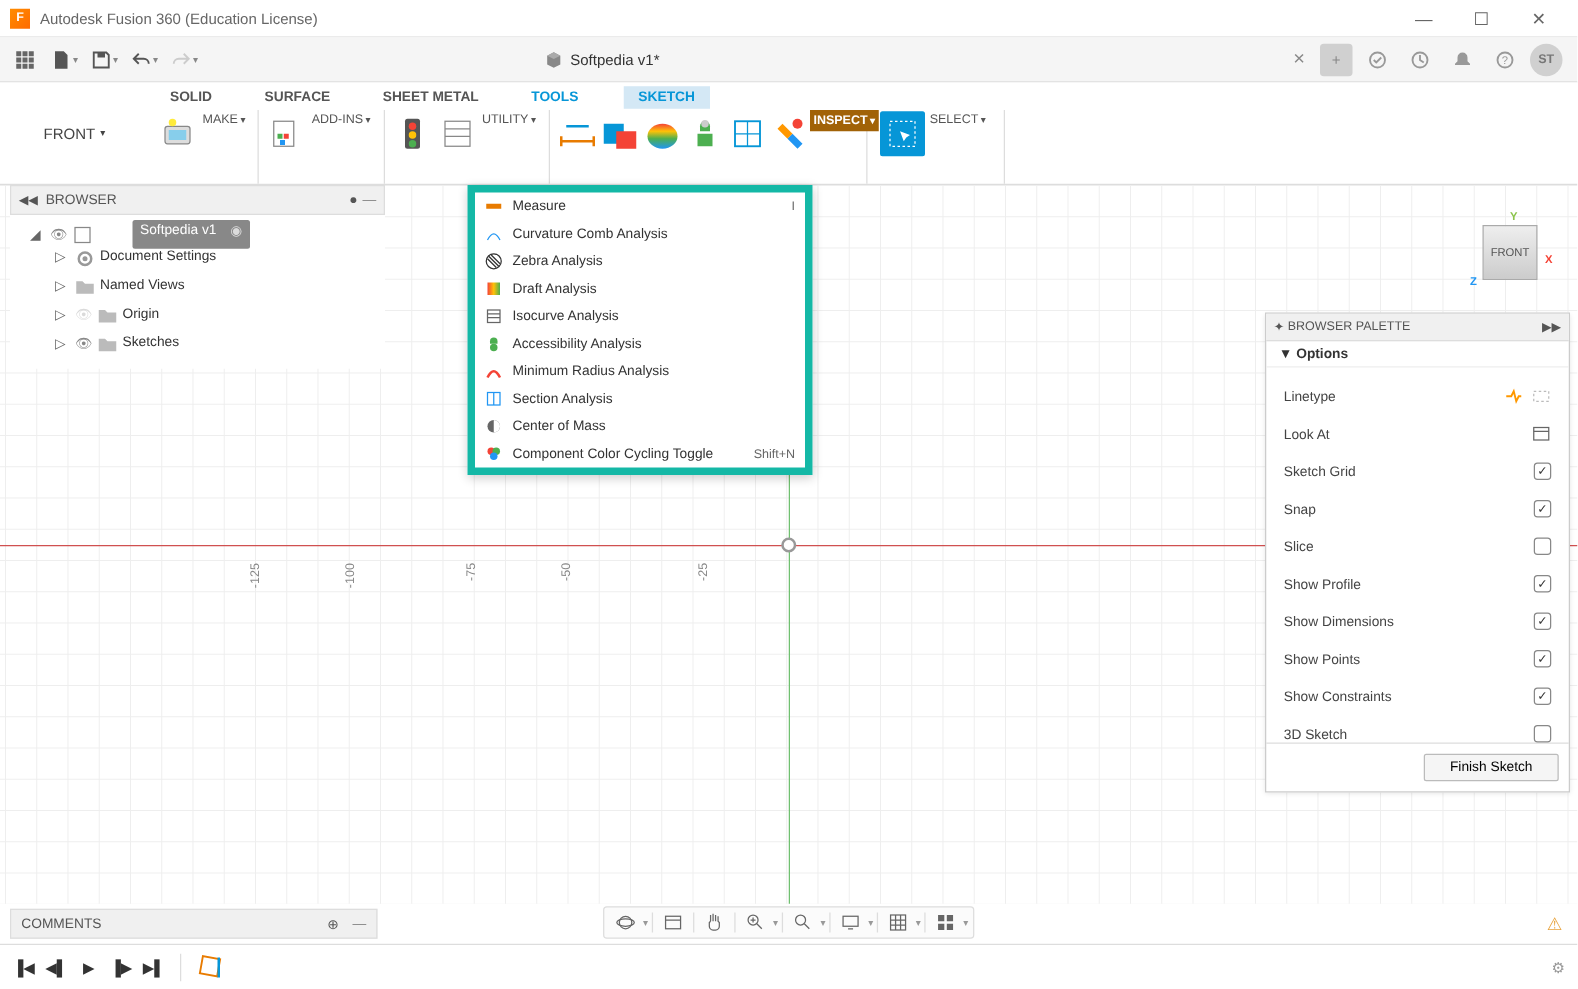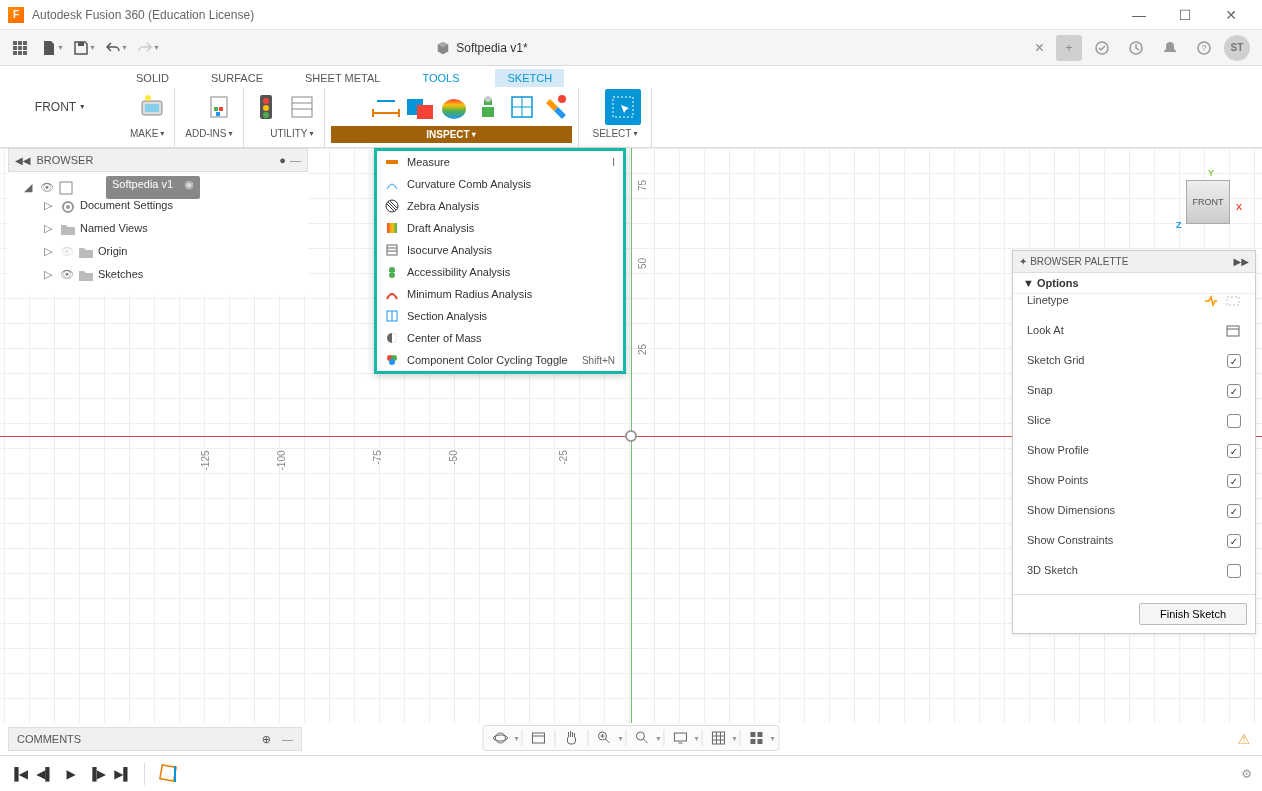--- a/index.html
+++ b/index.html
@@ -23,36 +23,36 @@
 .qb-right { display:flex; align-items:center; gap:6px; margin-left:auto; padding-right:6px;}
 .qb-right .qicon { width:28px; height:28px; display:flex; align-items:center; justify-content:center; color:#888;}
 .qb-right .avatar { width:26px; height:26px; border-radius:50%; background:#d0d0d0; display:flex; align-items:center; justify-content:center; color:#777; font-size:10px; font-weight:700;}
 .qb-right .plus { background:#d0d0d0; border-radius:3px; width:26px; height:26px;}
 
 
 .ribbon { height:82px; background:#fff; border-bottom:1px solid #ddd; display:flex; position:relative;}
 .ribbon-left { width:120px; display:flex; align-items:center; justify-content:center; border-right:1px solid transparent;}
 .design-btn { padding:8px 14px; color:#444; font-size:12px; font-weight:500; display:flex; align-items:center; gap:4px;}
 .ribbon-tabs { position:absolute; top:0; left:130px; display:flex; gap:30px; height:24px; align-items:center; font-size:11px;}
-.ribbon-tab { color:#555; padding:3px 6px;}
+.ribbon-tab { color:#555; padding:3px 6px;font-weight:bold;}
 .ribbon-tab.active { color:#0696D7; }
 .ribbon-tab.sketch { background:#d4e8f5; color:#0696D7; padding:3px 12px;}
 .ribbon-groups { display:flex; margin-top:22px; padding-left:0;}
-.rgroup { display:flex; flex-direction:column; align-items:flex-end; padding:0 6px; border-right:1px solid #ddd;}
+.rgroup { display:flex; flex-direction:row; align-items:flex-start; padding:0 6px; border-right:1px solid #ddd;}
 .rgroup .icons { display:flex; gap:4px; height:38px; align-items:center;}
 .rgroup .label { font-size:10px; color:#555; padding:2px 4px; display:flex; align-items:center; gap:2px;}
 .rgroup .label.blue { background:#a16207; color:#fff; width:100%; justify-content:center; padding:3px;font-weight:bold;}
 .ricon { width:32px; height:32px; display:flex; align-items:center; justify-content:center;}
 .rgroup.inspect { border-right:1px solid #ddd;}
 .rgroup.inspect .icons { gap:2px;}
 .rgroup.select { padding:0 10px;}
 .select-icon { width:36px; height:36px; background:#0696D7; display:flex; align-items:center; justify-content:center; border-radius:2px;}
 
 
-.dropdown { position:absolute; top:148px; left:374px; width:252px; background:#fff; border:3px solid #14b8a6; box-shadow:0 2px 8px rgba(0,0,0,0.2); z-index:100;}
+.dropdown { position:absolute; top:148px; left:374px; width:276px; background:#fff; border:6px solid #14b8a6; box-shadow:0 2px 8px rgba(0,0,0,0.2); z-index:100;}
 .dd-item { height:22px; display:flex; align-items:center; padding:0 8px; gap:8px; font-size:11px; color:#333;}
 .dd-item .dd-icon { width:14px; height:14px; flex-shrink:0;}
 .dd-item .shortcut { margin-left:auto; color:#666; font-size:10px;}
 
 
 .browser { position:absolute; top:148px; left:8px; width:300px; background:#fff; }
 .browser-head { height:24px; background:#f0f0f0; border:1px solid #ddd; display:flex; align-items:center; padding:0 6px; font-size:11px; color:#555;}
 .browser-head .ctrl { margin-left:auto; display:flex; gap:4px;}
 .browser-tree { padding:4px 0;}
 .tree-row { height:23px; display:flex; gap:4px; padding-left:10px; font-size:11px;}
@@ -70,21 +70,21 @@
 .canvas-label { position:absolute; font-size:10px; color:#888; transform:rotate(-90deg);}
 .viewcube { position:absolute; top:174px; right:26px; width:56px; height:56px;}
 .vc-face { width:44px; height:44px; background:linear-gradient(#eee,#ccc); border:1px solid #aaa; display:flex; align-items:center; justify-content:center; font-size:9px; color:#555; position:absolute; top:6px; left:6px;}
 .vc-axis { position:absolute; font-size:9px; font-weight:bold;}
 
 
 .palette { position:absolute; top:250px; right:6px; width:244px; background:#fff; border:1px solid #ccc; box-shadow:0 1px 4px rgba(0,0,0,0.1); z-index:50;}
 .palette-head { height:22px; background:#f0f0f0; border-bottom:1px solid #ddd; display:flex; align-items:center; padding:0 6px; font-size:10px; color:#555; font-weight:500;}
 .palette-head .pctrl { margin-left:auto;}
 .palette-section { padding:4px 10px; font-size:11px; font-weight:bold; color:#333; border-bottom:1px solid #eee;}
-.palette-row { height:30px; display:flex; align-items:flex-start; padding:0 14px; font-size:11px; color:#444;}
+.palette-row { height:30px; display:flex; align-items:flex-end; padding:0 14px; font-size:11px; color:#444;}
 .palette-row .pval { margin-left:auto; display:flex; gap:6px;}
 .chk { width:14px; height:14px; border:1px solid #888; border-radius:3px; display:flex; align-items:center; justify-content:center; font-size:10px; background:#fff;}
 .chk.on::after { content:"✓"; color:#333;}
 .palette-foot { padding:8px; display:flex; justify-content:flex-end; border-top:1px solid #ddd;}
 .finish-btn { padding:4px 20px; border:1px solid #bbb; background:#f5f5f5; font-size:11px; border-radius:2px;}
 
 
 .comments { position:absolute; bottom:40px; left:8px; width:294px; height:24px; background:#f0f0f0; border:1px solid #ddd; display:flex; align-items:center; padding:0 8px; font-size:11px; color:#555;}
 .comments .cctrl { margin-left:auto; display:flex; gap:4px;}
 
@@ -530,27 +530,27 @@
         <span class="chk"></span>
       </span>
     </div>
   <div class="palette-row">
       <span>Show Profile</span>
       <span class="pval">
         <span class="chk on"></span>
       </span>
     </div>
   <div class="palette-row">
+      <span>Show Dimensions</span>
+      <span class="pval">
+        <span class="chk on"></span>
+      </span>
+    </div>
+  <div class="palette-row">
       <span>Show Points</span>
-      <span class="pval">
-        <span class="chk on"></span>
-      </span>
-    </div>
-  <div class="palette-row">
-      <span>Show Dimensions</span>
       <span class="pval">
         <span class="chk on"></span>
       </span>
     </div>
   <div class="palette-row">
       <span>Show Constraints</span>
       <span class="pval">
         <span class="chk on"></span>
       </span>
     </div>

